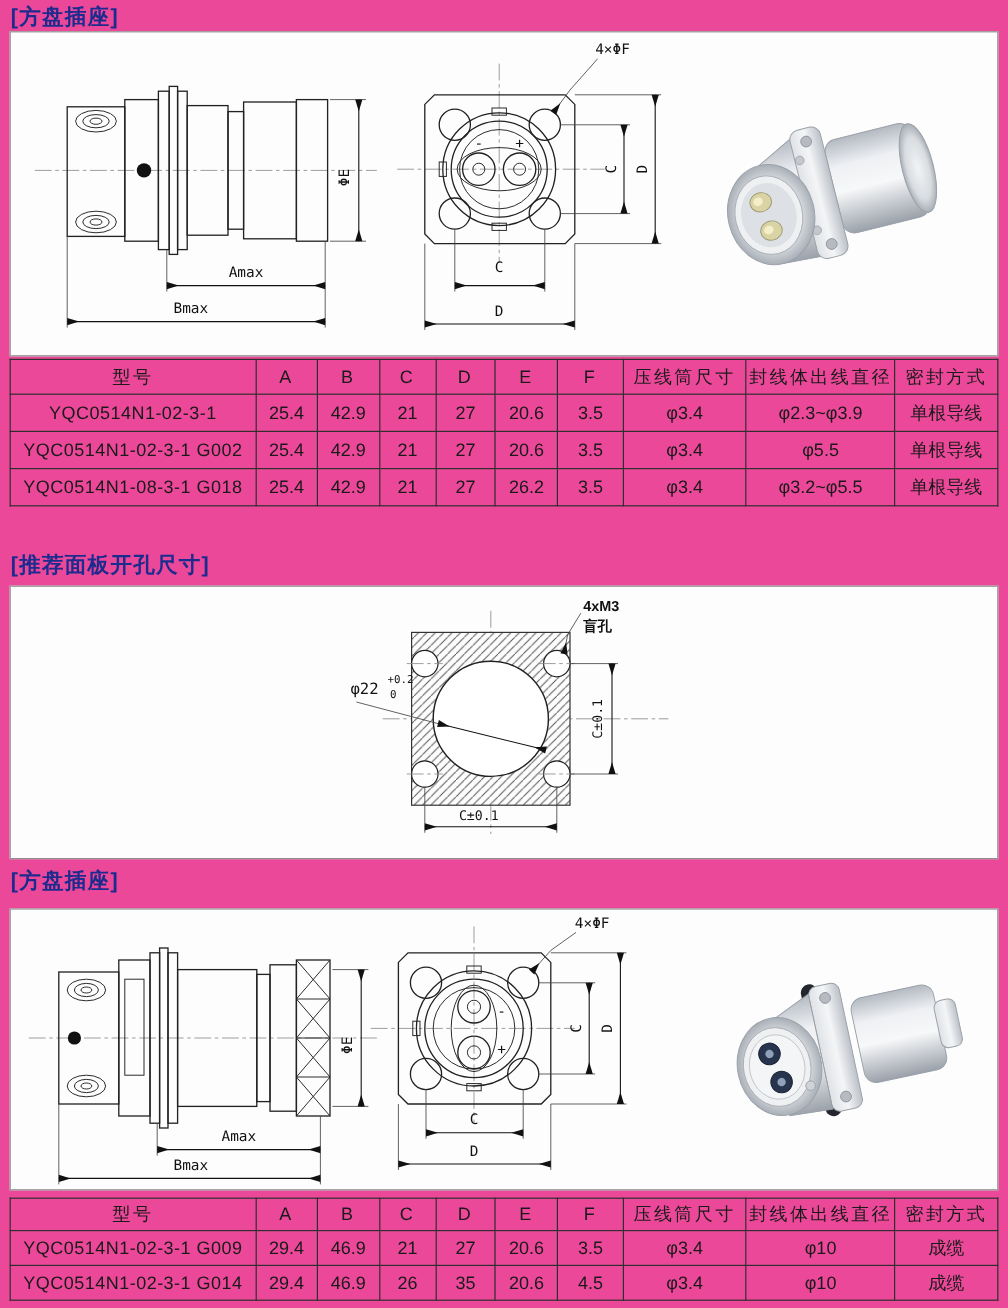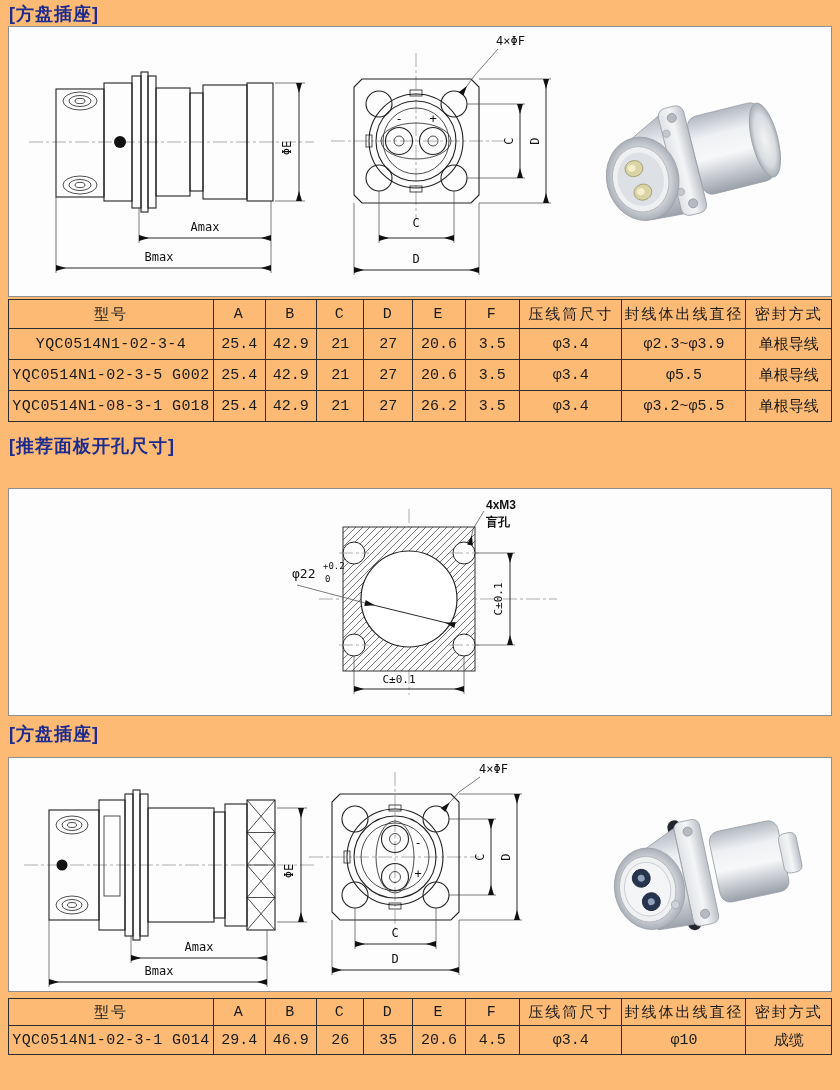--- a/index.html
+++ b/index.html
@@ -1,22 +1,22 @@
 <!DOCTYPE html>
 <html><head>
 <meta charset="utf-8">
 <style>
   html,body{margin:0;padding:0;background:#ffffff;}
-  .page{position:relative;width:840px;height:1090px;background:#fdba74;overflow:hidden;
+  .page{position:relative;width:840px;height:1090px;background:#ec4899;overflow:hidden;
         font-family:"Liberation Serif", serif;color:#1c1c1c;}
   .sec-title{position:absolute;left:9px;font-family:"Liberation Sans", sans-serif;
              font-weight:bold;font-size:18px;color:#1c2b8e;letter-spacing:1px;}
   .draw-box{position:absolute;left:8px;width:822px;border:1px solid #8f8f8f;background:#fdfdfd;}
   .spec-table{position:absolute;left:8px;width:824px;border-collapse:collapse;
-              font-family:Liberation Mono, monospace;font-size:15px;color:#1a1a1a;}
+              font-family:Liberation Sans, sans-serif;font-size:15px;color:#1a1a1a;}
   .spec-table td,.spec-table th{border:1px solid #2e2e2e;text-align:center;
               font-weight:normal;padding:0 2px;white-space:nowrap;}
   .spec-table th{letter-spacing:2px;}
   .spec-table td.model{letter-spacing:.4px;}
   #table1 th{height:28px;} #table1 td{height:30px;}
   #table2 th{height:26px;} #table2 td{height:28px;}
   svg{display:block;}
   .ln{fill:none;stroke:#222;stroke-width:1.1;}
   .ln2{fill:none;stroke:#222;stroke-width:0.8;}
   .cl{fill:none;stroke:#8a8a8a;stroke-width:0.7;stroke-dasharray:14 3 3 3;}
@@ -184,33 +184,33 @@
       <th>B</th>
       <th>C</th>
       <th>D</th>
       <th>E</th>
       <th>F</th>
       <th>压线筒尺寸</th>
       <th>封线体出线直径</th>
       <th>密封方式</th>
     </tr>
     <tr>
-      <td class="model">YQC0514N1-02-3-4</td>
+      <td class="model">YQC0514N1-02-3-1</td>
       <td>25.4</td>
       <td>42.9</td>
       <td>21</td>
       <td>27</td>
       <td>20.6</td>
       <td>3.5</td>
       <td>φ3.4</td>
       <td>φ2.3~φ3.9</td>
       <td>单根导线</td>
     </tr>
     <tr>
-      <td class="model">YQC0514N1-02-3-5 G002</td>
+      <td class="model">YQC0514N1-02-3-1 G002</td>
       <td>25.4</td>
       <td>42.9</td>
       <td>21</td>
       <td>27</td>
       <td>20.6</td>
       <td>3.5</td>
       <td>φ3.4</td>
       <td>φ5.5</td>
       <td>单根导线</td>
     </tr>
@@ -222,21 +222,21 @@
       <td>27</td>
       <td>26.2</td>
       <td>3.5</td>
       <td>φ3.4</td>
       <td>φ3.2~φ5.5</td>
       <td>单根导线</td>
     </tr>
   </tbody>
     </table>
 
-  <div class="sec-title" style="top:434px;">[推荐面板开孔尺寸]</div>
+  <div class="sec-title" style="top:459px;">[推荐面板开孔尺寸]</div>
 
   <div class="draw-box" style="top:488px;height:226px;">
     <svg width="822" height="224" viewBox="0 0 822 224">
       <defs>
         <marker id="ma2" markerWidth="12" markerHeight="8" refX="11" refY="4" orient="auto" markerUnits="userSpaceOnUse">
           <path d="M1,4 L11,1 L11,7 Z" fill="#111"></path>
         </marker>
         <marker id="mb2" markerWidth="12" markerHeight="8" refX="11" refY="4" orient="auto-start-reverse" markerUnits="userSpaceOnUse">
           <path d="M1,4 L11,1 L11,7 Z" fill="#111"></path>
         </marker>
@@ -446,20 +446,32 @@
       <th>B</th>
       <th>C</th>
       <th>D</th>
       <th>E</th>
       <th>F</th>
       <th>压线筒尺寸</th>
       <th>封线体出线直径</th>
       <th>密封方式</th>
     </tr>
     <tr>
+      <td class="model">YQC0514N1-02-3-1 G009</td>
+      <td>29.4</td>
+      <td>46.9</td>
+      <td>21</td>
+      <td>27</td>
+      <td>20.6</td>
+      <td>3.5</td>
+      <td>φ3.4</td>
+      <td>φ10</td>
+      <td>成缆</td>
+    </tr>
+    <tr>
       <td class="model">YQC0514N1-02-3-1 G014</td>
       <td>29.4</td>
       <td>46.9</td>
       <td>26</td>
       <td>35</td>
       <td>20.6</td>
       <td>4.5</td>
       <td>φ3.4</td>
       <td>φ10</td>
       <td>成缆</td>

